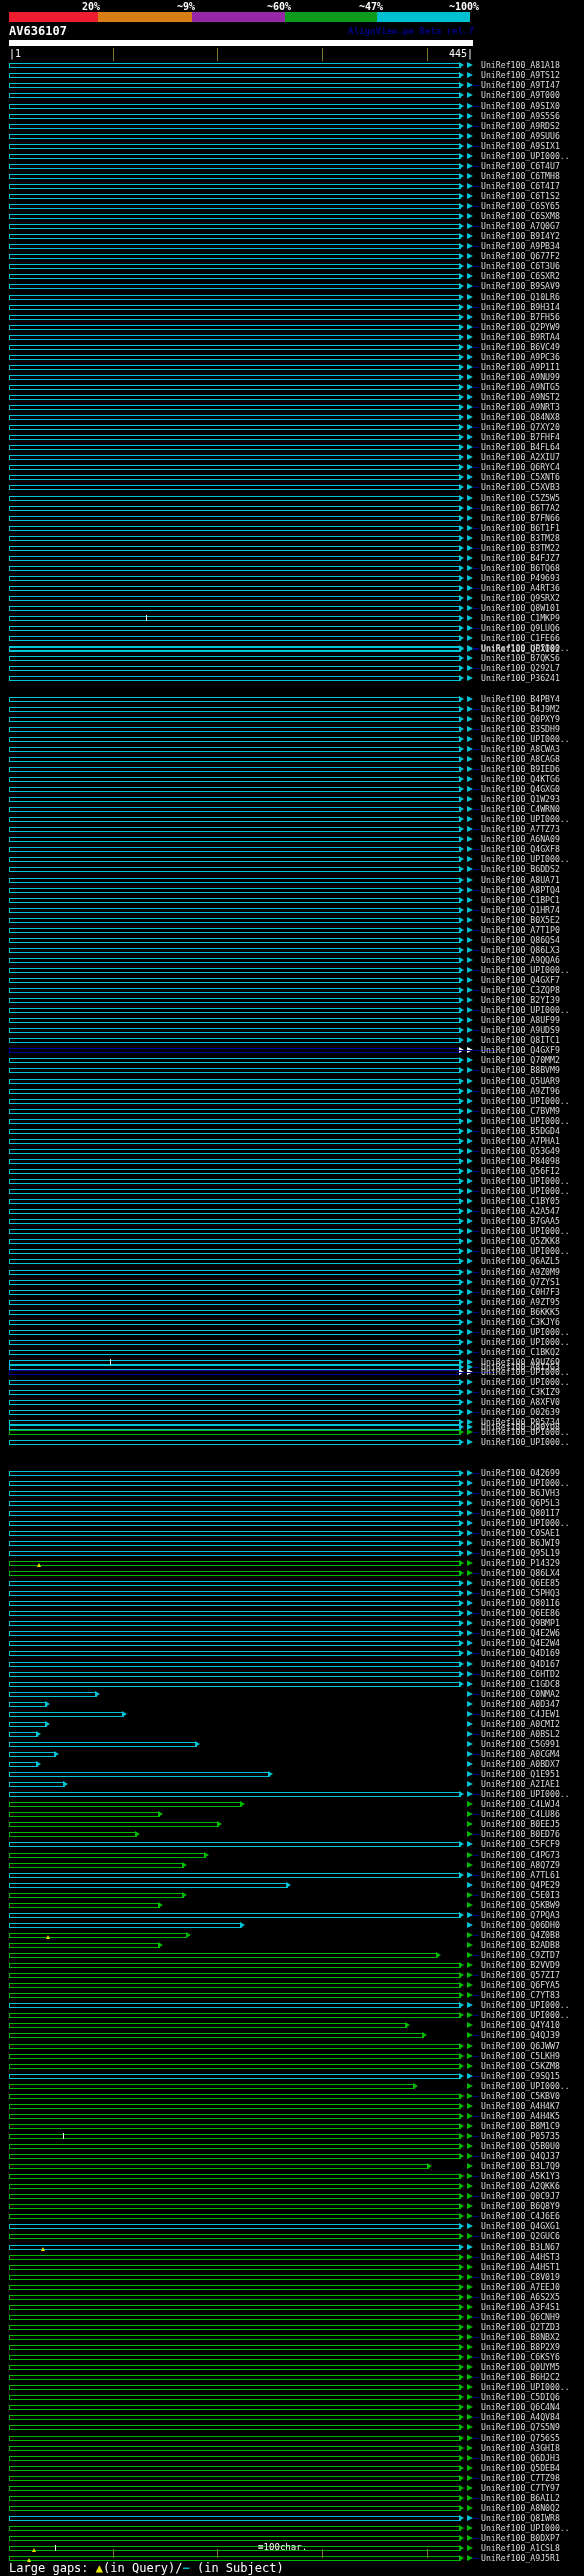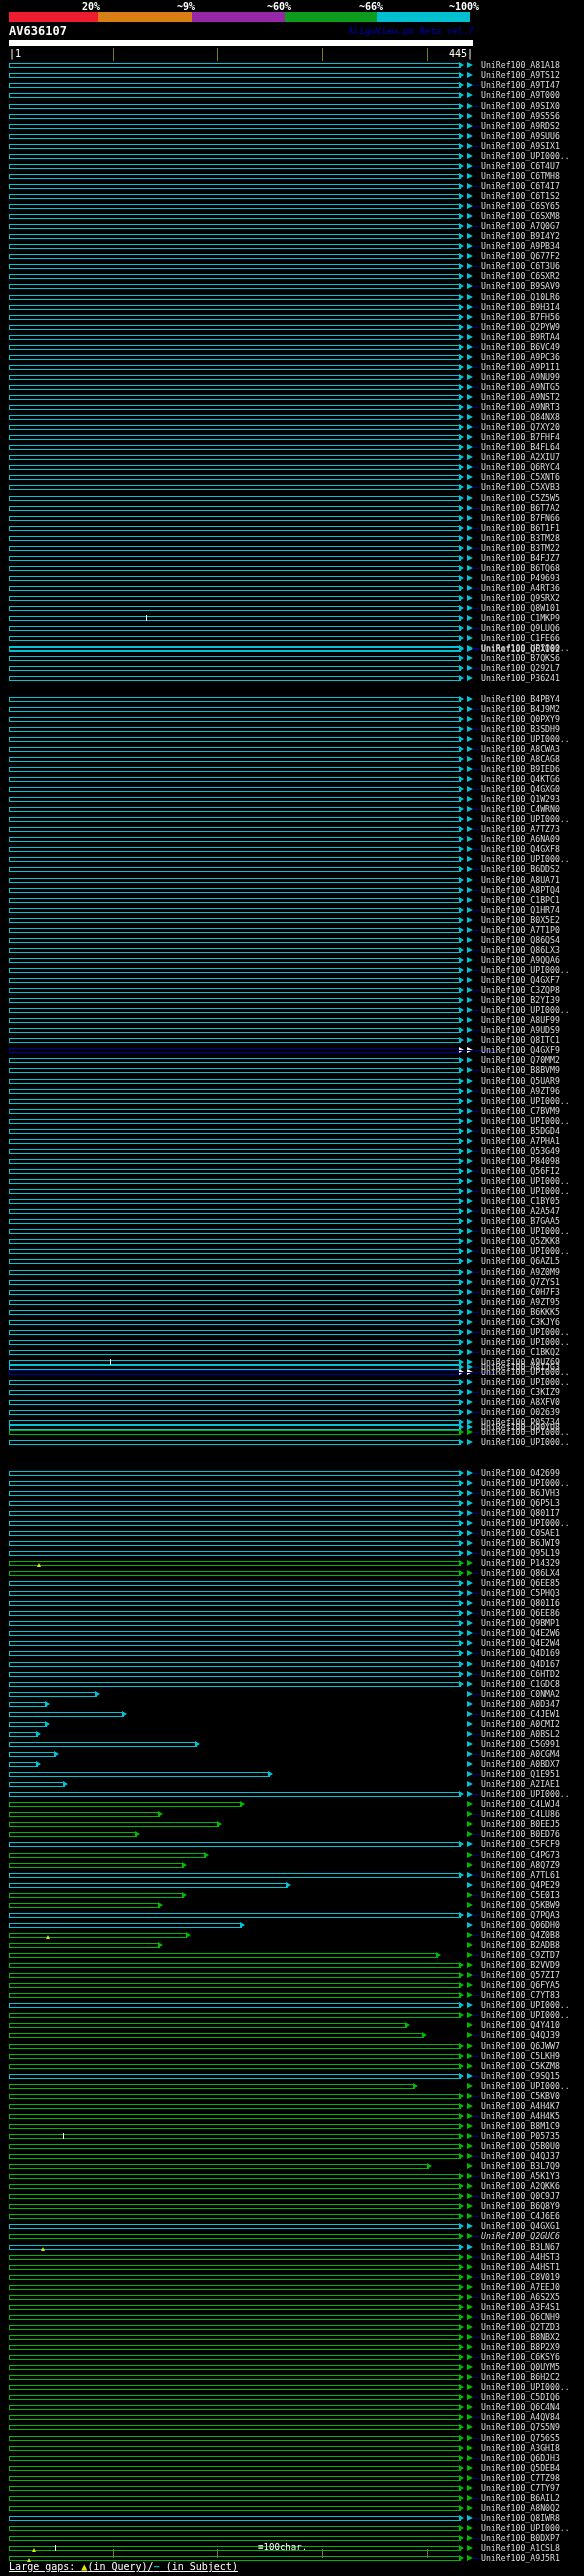--- a/index.html
+++ b/index.html
@@ -26,34 +26,34 @@
           border-bottom:3.7px solid transparent;border-left:6.4px solid #0cc;}
   .hlabel{position:absolute;left:481px;top:0;font-size:8.2px;line-height:10px;color:#dcdcdc;white-space:nowrap;}
   .sdash{position:absolute;left:473px;top:4.6px;width:6.4px;height:1.8px;background:#000080;}
   .hdash{position:absolute;left:457px;top:4.6px;width:38px;height:1.8px;background:#000080;}
   .mark-gap{position:absolute;top:4.6px;width:0;height:0;border-left:2.7px solid transparent;
             border-right:2.7px solid transparent;border-bottom:4.6px solid #e6e600;}
   .mark-tick{position:absolute;top:1.8px;width:0.9px;height:6.4px;background:#fff;}
   
   #botruler .rtick{height:9.1px;}
   #scalenote{position:absolute;left:258px;top:2542px;color:#fff;font-size:9.1px;}
-  #legend{position:absolute;left:9.1px;top:2561px;color:#fff;font-size:10px;white-space:nowrap;text-decoration:underline;}
+  #legend{position:absolute;left:9.1px;top:2561px;color:#fff;font-size:12px;white-space:nowrap;}
   #legend .gq{color:#e6e600;}
   #legend .gs{color:#00bfd0;font-weight:bold;}
 </style>
 </head>
 <body>
 
 <div id="screen">
 
   <div id="pct-labels">
       <span class="pct" style="left: 91px;">20%</span>
       <span class="pct" style="left: 186px;">~9%</span>
       <span class="pct" style="left: 279px;">~60%</span>
-      <span class="pct" style="left: 371px;">~66%</span>
+      <span class="pct" style="left: 371px;">~47%</span>
       <span class="pct" style="left: 464px;">~100%</span>
     </div>
   <div id="scalebar">
       <div style="width: 89px; background: rgb(237, 28, 46);"></div>
       <div style="width: 94px; background: rgb(217, 125, 21);"></div>
       <div style="width: 93px; background: rgb(150, 40, 168);"></div>
       <div style="width: 92px; background: rgb(13, 155, 29);"></div>
       <div style="width: 93px; background: rgb(0, 191, 208);"></div>
     </div>
 
@@ -1473,21 +1473,21 @@
         <div class="bullet" style="border-left-color: rgb(0, 184, 0);"></div>
         <div class="sdash"></div>
         <span class="hlabel">UniRef100_C4J6E6</span>
       </div>
       <div class="hit-row" style="top: 2221px;">
         <div class="hit-bar" style="width: 450px; border-color: rgb(0, 196, 214);"></div>
         <div class="bar-arrow" style="left: 459px; border-left: 5.5px solid rgb(0, 196, 214);"></div>
         <div class="bullet" style="border-left-color: rgb(0, 196, 214);"></div>
         <span class="hlabel">UniRef100_Q4GXG1</span>
       </div>
-      <div class="hit-row" style="top: 2231px; font-style: italic;">
+      <div class="hit-row" style="top: 2231px;">
         <div class="hit-bar" style="width: 450px; border-color: rgb(0, 184, 0);"></div>
         <div class="bar-arrow" style="left: 459px; border-left: 5.5px solid rgb(0, 184, 0);"></div>
         <div class="bullet" style="border-left-color: rgb(0, 184, 0);"></div>
         <div class="sdash"></div>
         <span class="hlabel">UniRef100_Q2GUC6</span>
       </div>
       <div class="hit-row" style="top: 2242px;">
         <div class="hit-bar" style="width: 450px; border-color: rgb(0, 196, 214);"></div>
         <div class="bar-arrow" style="left: 459px; border-left: 5.5px solid rgb(0, 196, 214);"></div>
         <div class="mark-gap" style="left: 41px;"></div>

